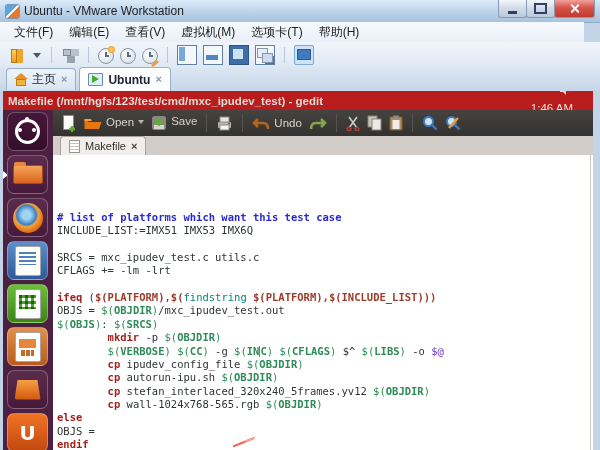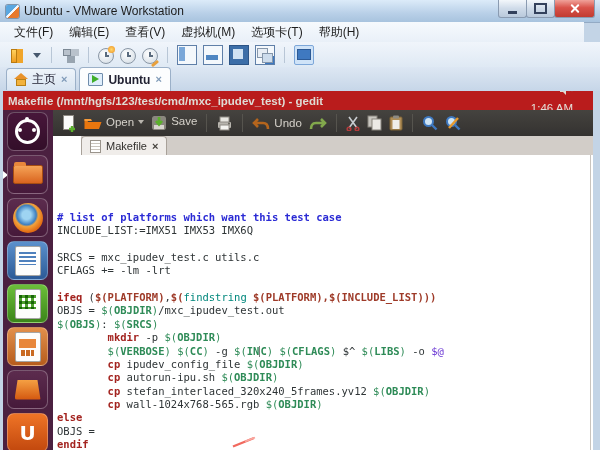--- a/index.html
+++ b/index.html
@@ -130,21 +130,21 @@
   .tile.software-center .art{width:26px;height:20px;background:linear-gradient(#f5a043,#d3570f);
     clip-path:polygon(12% 0,88% 0,100% 100%,0 100%);border-radius:2px;}
   .tile.software-center .art::before{content:"";position:absolute;left:-2px;top:-9px;width:8px;height:8px;border-radius:50%;
     background:#b8c8d8;box-shadow:10px -2px 0 -1px #9fb4c8,19px 1px 0 -2px #c5d4e2;}
   .tile.ubuntu-one{background:linear-gradient(#ef7426,#c2480e);}
   .tile.ubuntu-one .art{color:#fff;font-weight:bold;font-size:20px;font-family:"DejaVu Sans",sans-serif;}
   .tile.ubuntu-one .art::before{content:"U";}
 
   
   .doctabs{position:absolute;left:50px;top:45px;right:0;height:19px;background:#d2cdc8;
-    border-bottom:1px solid #b3ada6;display:flex;align-items:flex-end;margin-left:28px;}
+    border-bottom:1px solid #b3ada6;display:flex;align-items:flex-end;padding-left:7px;}
   .doctab{height:18px;display:flex;align-items:center;gap:5px;padding:0 8px;font-size:11px;color:#33312e;
     background:#f0edea;border:1px solid #a8a199;border-bottom:none;border-radius:4px 4px 0 0;}
   .gedit-doc-icon{width:9px;height:11px;background:#fbfbfa;border:1px solid #9a948c;
     background-image:repeating-linear-gradient(#fff 0 2px,#c9c4bd 2px 3px);}
   .doctab-close{font-weight:900;font-size:11px;color:#45423d;line-height:1;}
 
   
   .editor{position:absolute;left:50px;top:64px;right:0;bottom:0;background:#ffffff;
     font-family:"DejaVu Sans Mono","Liberation Mono",monospace;font-size:10.5px;line-height:13.4px;
     padding:2px 0 0 4px;white-space:pre;overflow:hidden;}

